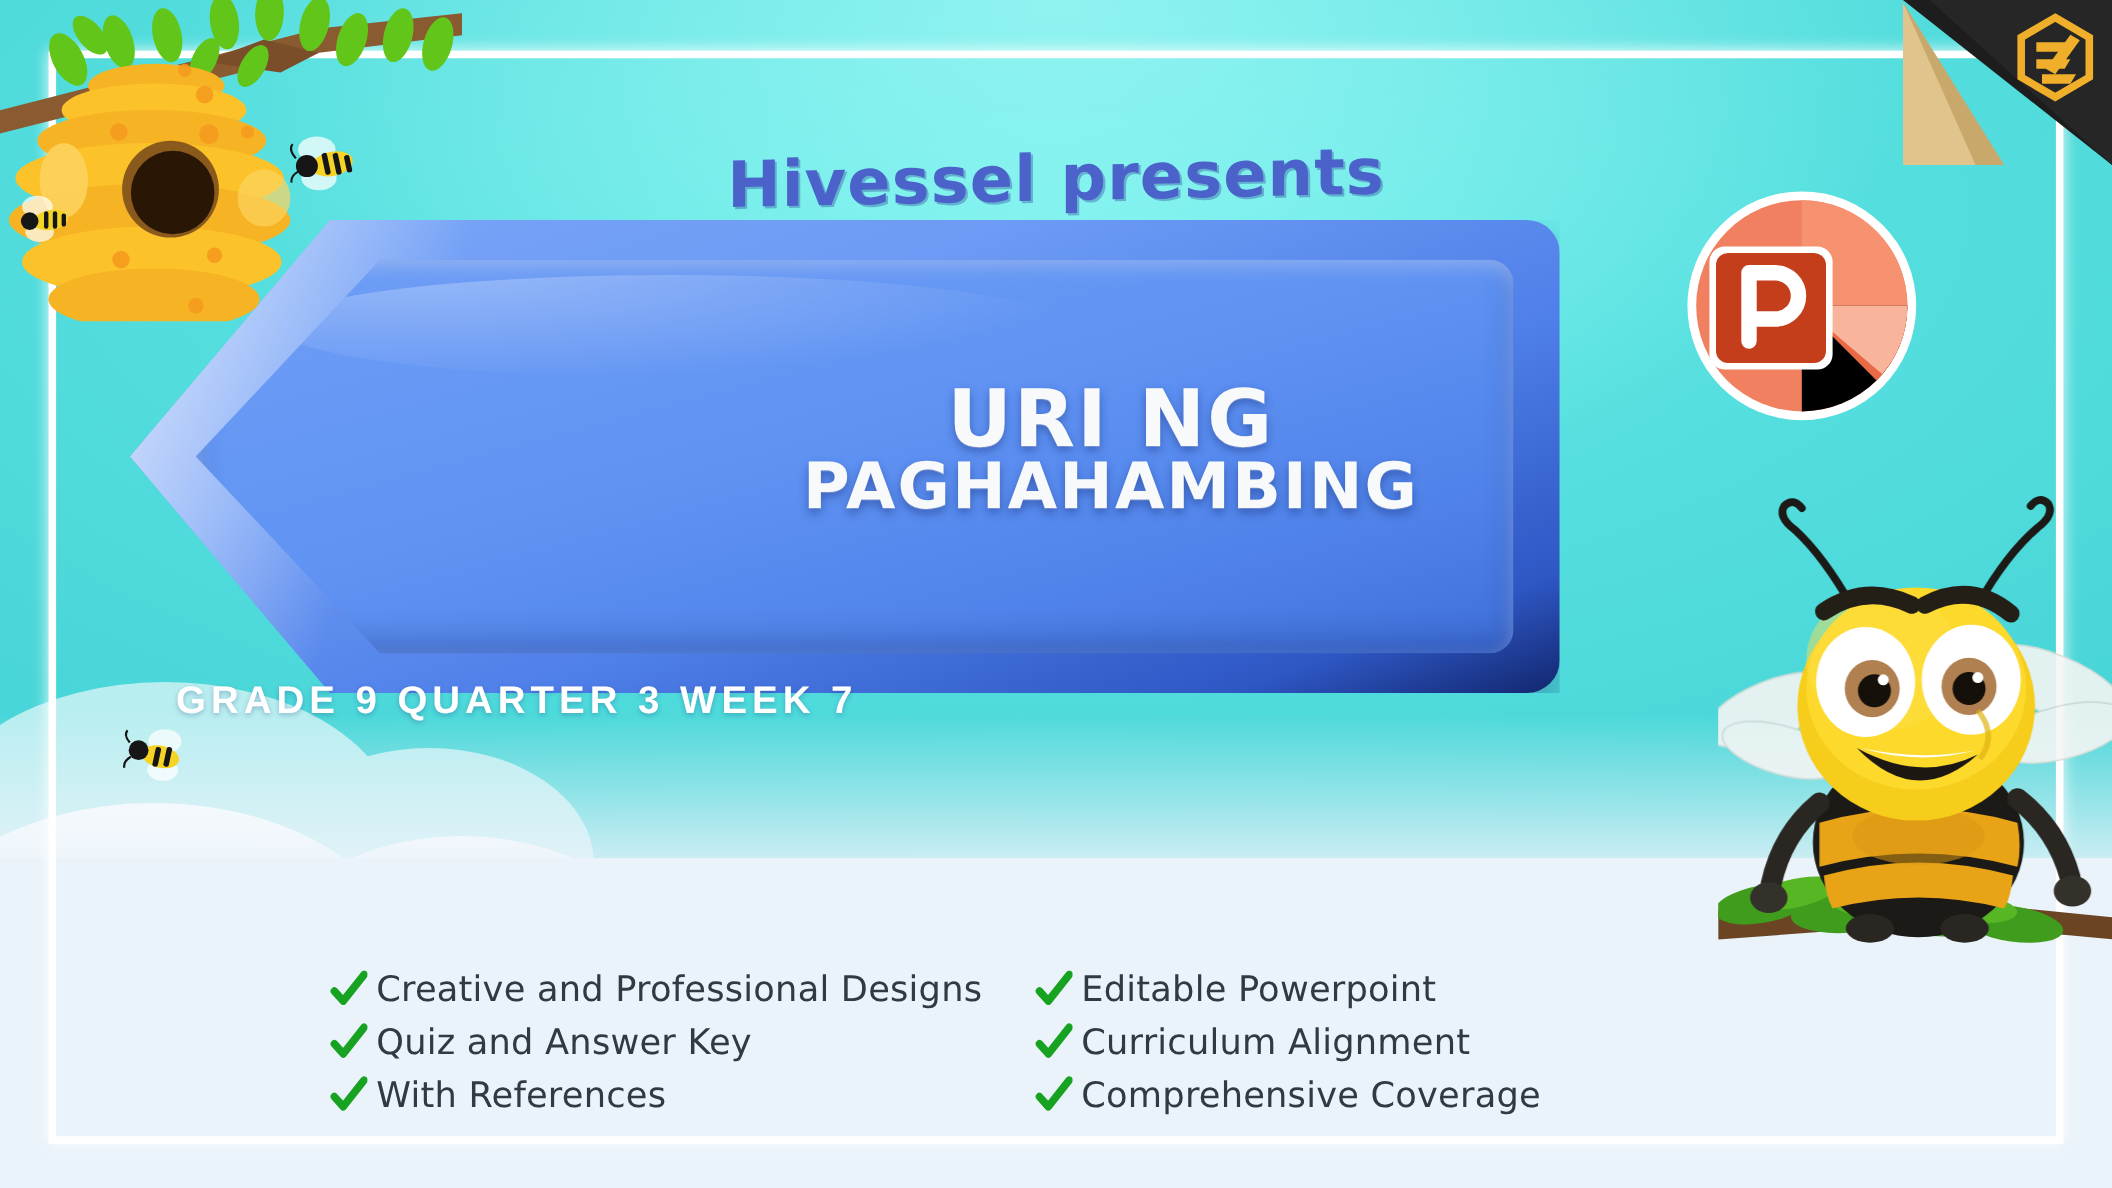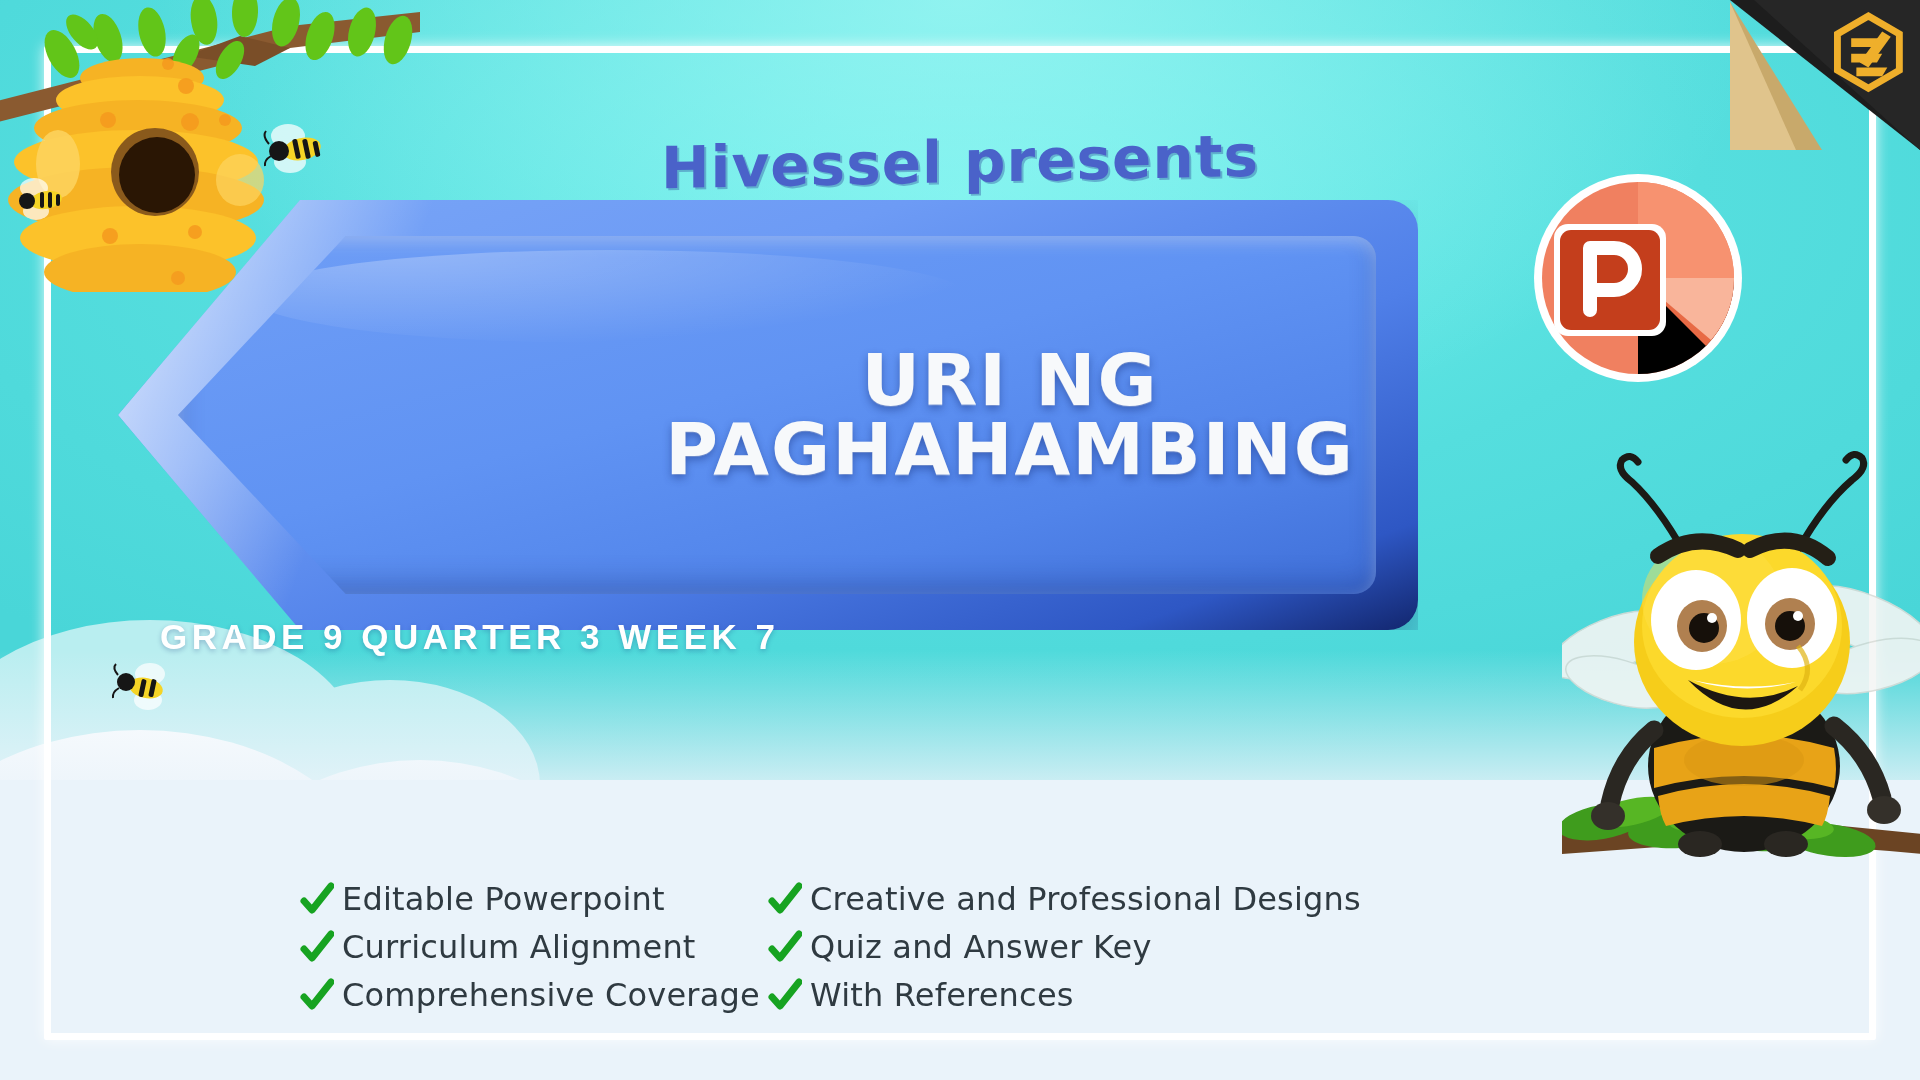--- a/index.html
+++ b/index.html
@@ -95,21 +95,21 @@
   }
   .title-line {
     font-family:"DejaVu Sans", sans-serif;
     font-weight:bold;
     color:#f7f9fb;
     letter-spacing:2px;
     line-height:.96;
     text-shadow:0 4px 9px rgba(20,45,120,.45), 0 1px 0 rgba(255,255,255,.4);
   }
   .title-line.l1 { font-size:72px; }
-  .title-line.l2 { font-size:72px; }
+  .title-line.l2 { font-size:58px; }
 
   .subtitle {
     position:absolute; left:160px; right:60px; top:617px;
     text-align:left;
     font-size:35px; font-weight:bold; letter-spacing:4.5px;
     color:#ffffff;
     z-index:6;
     text-shadow:0 2px 5px rgba(20,45,120,.28);
   }
 
@@ -378,58 +378,58 @@
       <circle cx="236" cy="186" r="5" fill="#ffffff"></circle>
 
       <path d="M126 250 q54 56 110 6 q-52 26 -110 -6 z" fill="#1d1711"></path>
       <path d="M130 250 q52 16 104 2 q-50 10 -104 -2 z" fill="#ffffff"></path>
       <path d="M236 216 q18 22 2 44" stroke="#e0b412" stroke-width="5" fill="none" opacity=".7"></path>
     </g>
   </svg>
 
   <div class="features">
     <div class="fcols">
+      <div class="fcol right">
+        <div class="fitem">
+          <svg class="check" viewBox="0 0 34 34">
+              <path d="M4 19 L12 28 L31 4" stroke="#17a321" stroke-width="7" fill="none" stroke-linecap="round" stroke-linejoin="round"></path>
+            </svg>
+          <span class="ftext">Creative and Professional Designs</span>
+        </div>
+        <div class="fitem">
+          <svg class="check" viewBox="0 0 34 34">
+              <path d="M4 19 L12 28 L31 4" stroke="#17a321" stroke-width="7" fill="none" stroke-linecap="round" stroke-linejoin="round"></path>
+            </svg>
+          <span class="ftext">Quiz and Answer Key</span>
+        </div>
+        <div class="fitem">
+          <svg class="check" viewBox="0 0 34 34">
+              <path d="M4 19 L12 28 L31 4" stroke="#17a321" stroke-width="7" fill="none" stroke-linecap="round" stroke-linejoin="round"></path>
+            </svg>
+          <span class="ftext">With References</span>
+        </div>
+      </div>
       <div class="fcol left">
         <div class="fitem">
           <svg class="check" viewBox="0 0 34 34">
               <path d="M4 19 L12 28 L31 4" stroke="#17a321" stroke-width="7" fill="none" stroke-linecap="round" stroke-linejoin="round"></path>
             </svg>
           <span class="ftext">Editable Powerpoint</span>
         </div>
         <div class="fitem">
           <svg class="check" viewBox="0 0 34 34">
               <path d="M4 19 L12 28 L31 4" stroke="#17a321" stroke-width="7" fill="none" stroke-linecap="round" stroke-linejoin="round"></path>
             </svg>
           <span class="ftext">Curriculum Alignment</span>
         </div>
         <div class="fitem">
           <svg class="check" viewBox="0 0 34 34">
               <path d="M4 19 L12 28 L31 4" stroke="#17a321" stroke-width="7" fill="none" stroke-linecap="round" stroke-linejoin="round"></path>
             </svg>
           <span class="ftext">Comprehensive Coverage</span>
-        </div>
-      </div>
-      <div class="fcol right">
-        <div class="fitem">
-          <svg class="check" viewBox="0 0 34 34">
-              <path d="M4 19 L12 28 L31 4" stroke="#17a321" stroke-width="7" fill="none" stroke-linecap="round" stroke-linejoin="round"></path>
-            </svg>
-          <span class="ftext">Creative and Professional Designs</span>
-        </div>
-        <div class="fitem">
-          <svg class="check" viewBox="0 0 34 34">
-              <path d="M4 19 L12 28 L31 4" stroke="#17a321" stroke-width="7" fill="none" stroke-linecap="round" stroke-linejoin="round"></path>
-            </svg>
-          <span class="ftext">Quiz and Answer Key</span>
-        </div>
-        <div class="fitem">
-          <svg class="check" viewBox="0 0 34 34">
-              <path d="M4 19 L12 28 L31 4" stroke="#17a321" stroke-width="7" fill="none" stroke-linecap="round" stroke-linejoin="round"></path>
-            </svg>
-          <span class="ftext">With References</span>
         </div>
       </div>
     </div>
   </div>
 
   <svg class="corner" viewBox="0 0 190 150">
     <path d="M190 0 L190 150 L0 0 Z" fill="#1d1d1d"></path>
     <path d="M190 0 L190 150 L24 0 Z" fill="#262626"></path>
     <path d="M0 2 L92 150 L0 150 Z" fill="#c8a96b"></path>
     <path d="M0 2 L66 150 L0 150 Z" fill="#e0c48c"></path>

